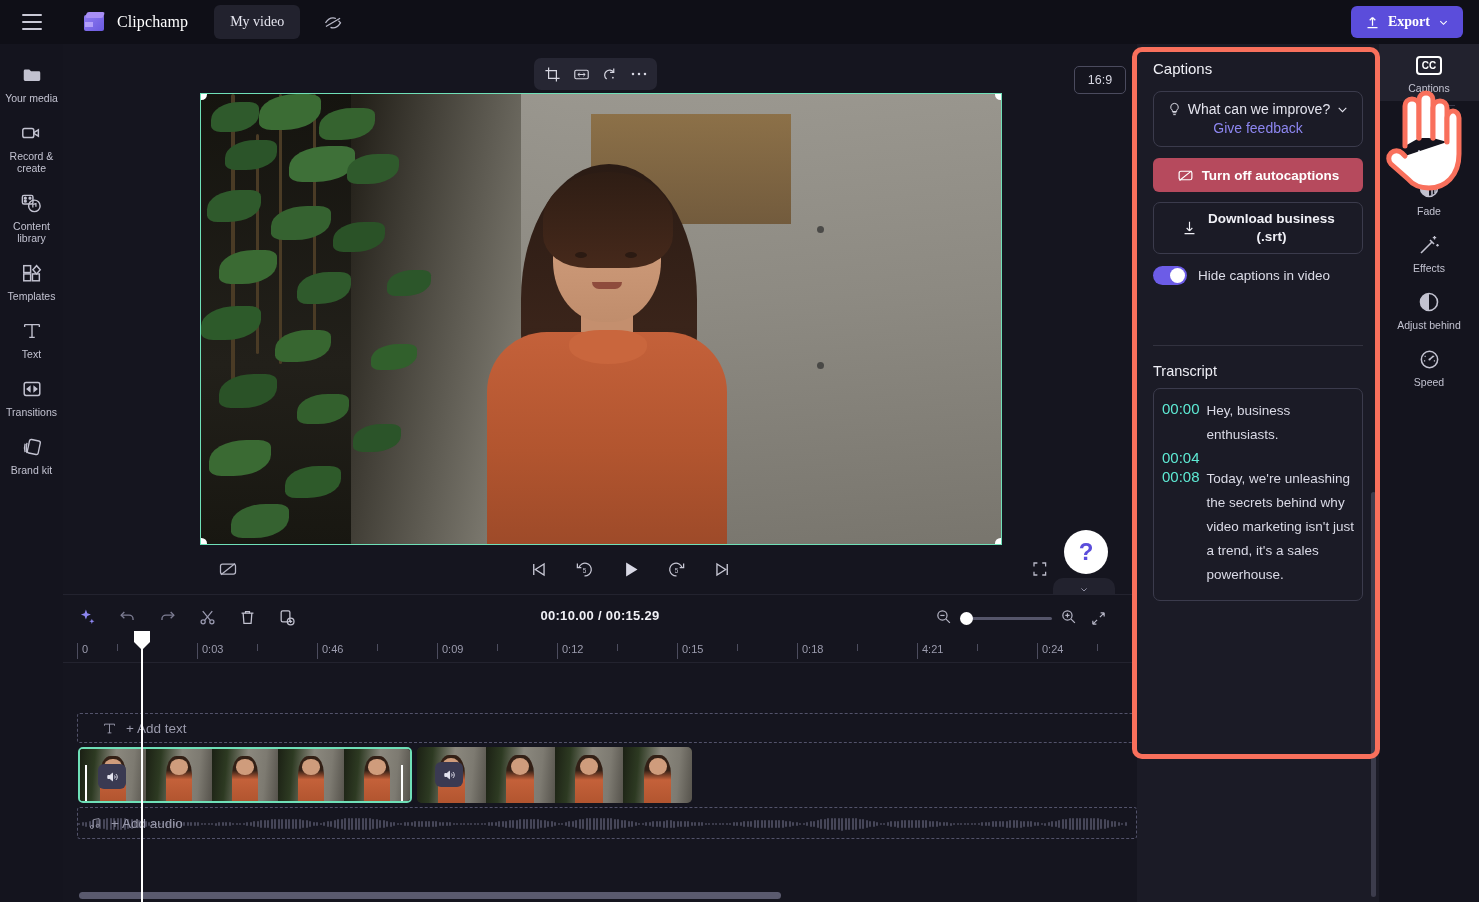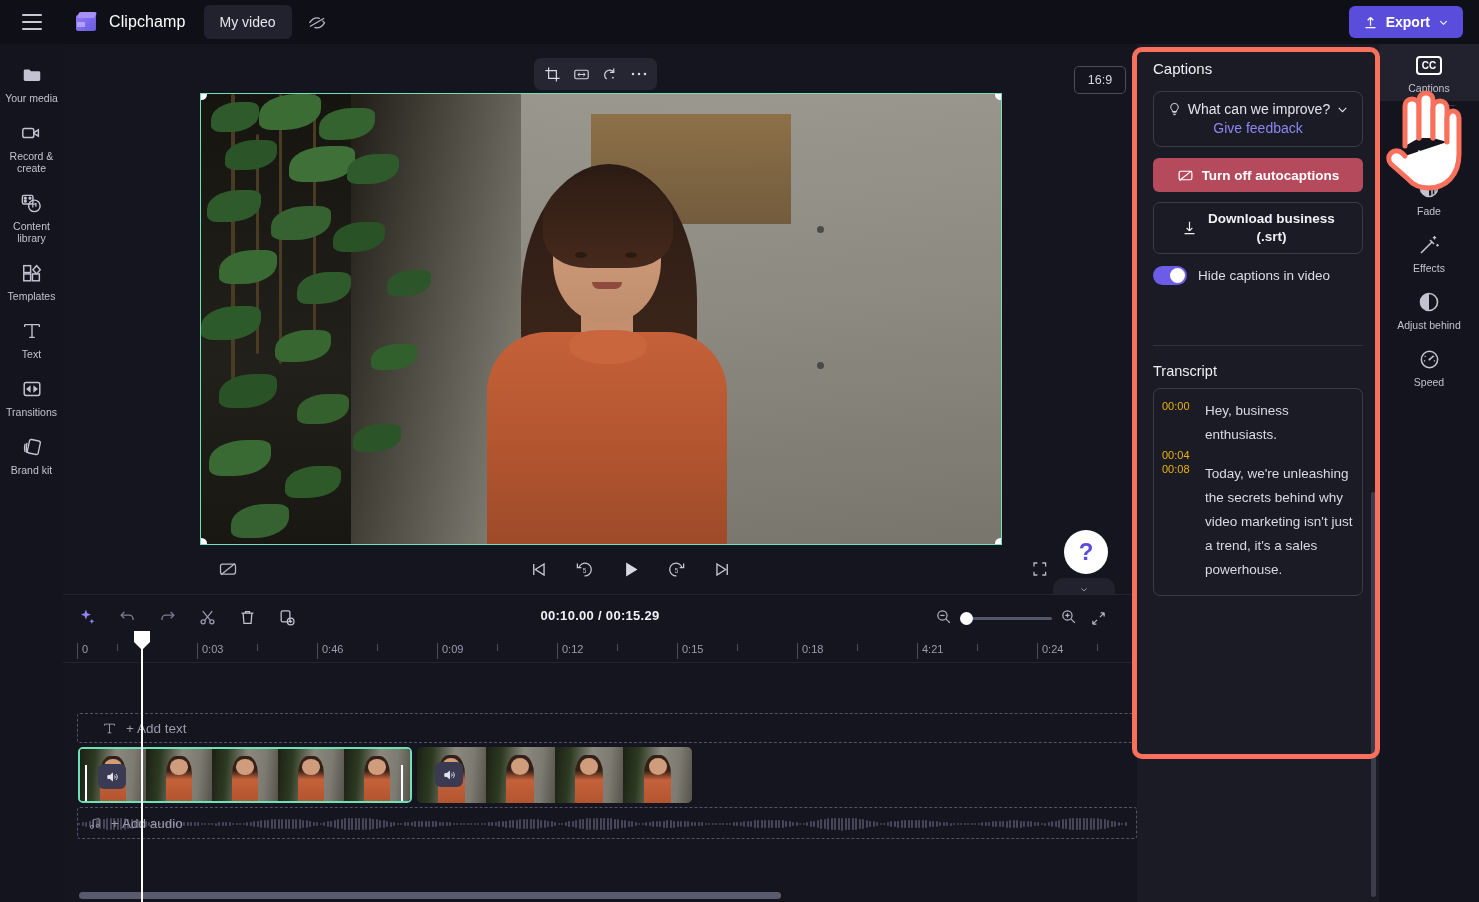--- a/index.html
+++ b/index.html
@@ -8,21 +8,21 @@
     background: #0d0d13;
     font-family: "Liberation Sans", sans-serif;
     overflow: hidden;
     color: #e8e8ef;
   }
   #app { position: relative; width: 1479px; height: 902px; background: #15151f; }
 
   
   #topbar {
     position: absolute; left: 0; top: 0; width: 1479px; height: 44px;
-    background: #0f0f17; display: flex; align-items: center; gap: 0;
+    background: #0f0f17; display: flex; align-items: center; gap: 8px; font-family: Liberation Serif, serif;
   }
   .hamburger { width: 44px; height: 44px; margin-left: 10px; display: flex; flex-direction: column;
     align-items: center; justify-content: center; gap: 5px; cursor: pointer; border-radius: 4px; }
   .hamburger span { display:block; width: 20px; height: 2px; background: #c9c9d6; border-radius: 1px; }
   .brand { display: flex; align-items: center; gap: 9px; margin-left: 20px; cursor: pointer; }
   .brand-logo { position: relative; width: 26px; height: 22px; }
   .brand-logo .l1 { position:absolute; left:2px; top:4px; width:20px; height:16px; border-radius:2px;
     background: linear-gradient(135deg,#8f7bf0 0%,#6a5ae0 100%); }
   .brand-logo .l2 { position:absolute; left:4px; top:1px; width:18px; height:6px; border-radius:2px;
     background:#a88ef5; transform: skewX(-18deg); }
@@ -181,21 +181,21 @@
   #btn-download span { font-size: 13.5px; font-weight: 700; color:#f0f0f6; text-align:center; line-height:18px; }
   #toggle-row { margin-top: 12px; display:flex; align-items:center; gap: 11px; cursor:pointer; }
   #toggle-sw { width: 34px; height: 19px; border-radius: 10px; background:#6c5ce7; position:relative; }
   #toggle-sw i { position:absolute; right: 2px; top: 2px; width: 15px; height: 15px; border-radius:50%;
     background:#fff; }
   #toggle-lbl { font-size: 13.5px; color:#dcdce7; }
   #panel-div { margin-top: 60px; height:1px; background:#32323f; }
   #transcript-title { margin-top: 17px; font-size: 14.5px; color:#eeeef5; }
   #transcript-box { margin-top: 9px; border:1px solid #3b3b4c; border-radius: 7px; padding: 10px 8px 12px; }
   .tr-row { display:flex; gap: 7px; margin-bottom: 1px; }
-  .tr-time { flex: 0 0 36px; font-size: 11px; color:#eab308; padding-top:1px; }
+  .tr-time { flex: 0 0 36px; font-size: 15px; color:#5eead4; padding-top:1px; }
   .tr-text { flex: 1; font-size: 13.5px; color:#dadae6; line-height: 24px; }
   #panel-scroll { position:absolute; right: 3px; top: 448px; width: 5px; height: 405px;
     background:#3c3c4c; border-radius: 3px; cursor:pointer; }
 
   
   #redbox { position:absolute; left:1132px; top:47px; width: 248px; height: 712px;
     border: 5px solid #f9705c; border-radius: 10px; pointer-events:none; z-index: 40; }
 
   
   #rightrail { position:absolute; left:1379px; top:44px; width: 100px; height: 858px; background:#14141e; }

